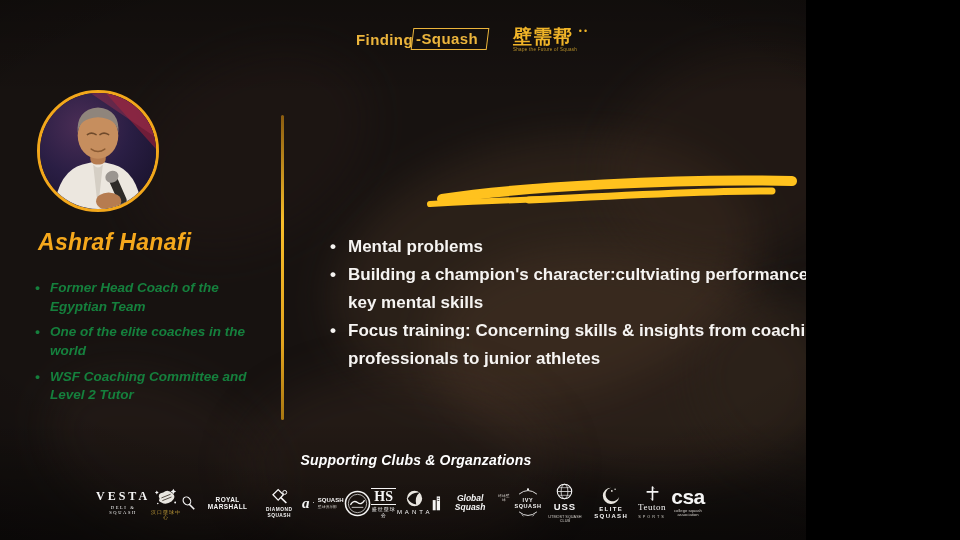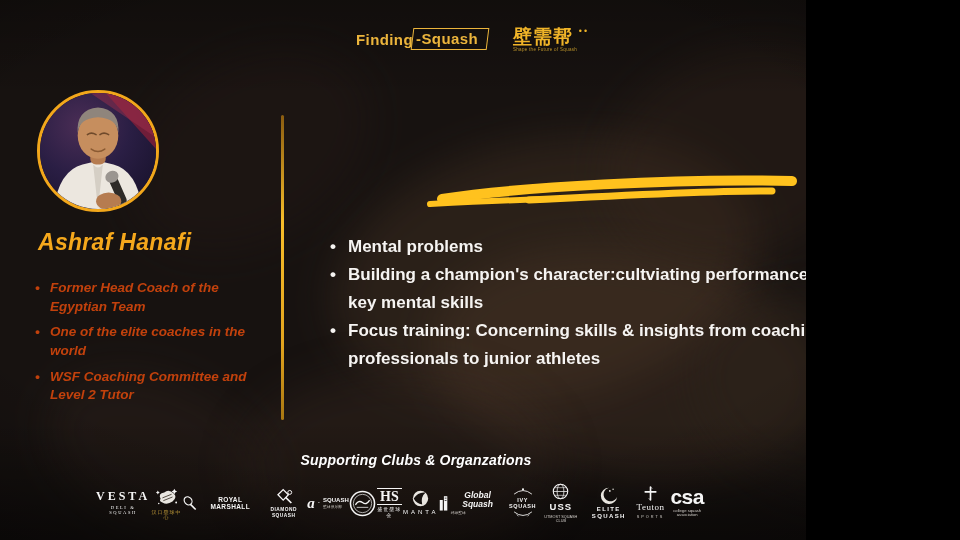--- a/index.html
+++ b/index.html
@@ -31,21 +31,21 @@
   .logo-bixu .cn{color:#f0b428;font-weight:700;font-size:19px;letter-spacing:1px;position:relative;}
   .logo-bixu .dots{position:absolute;right:-12px;top:0;color:#f0b428;font-size:9px;letter-spacing:2px;}
   .logo-bixu .tag{color:#bb932a;font-size:4.5px;margin-top:2px;letter-spacing:.3px;}
 
   
   .avatar-wrap{position:absolute;left:37px;top:90px;width:116px;height:116px;border-radius:50%;
     border:3px solid #f2a71b;overflow:hidden;background:#1b1430;}
   .speaker-name{position:absolute;left:38px;top:229px;font-size:23px;font-style:italic;
     font-weight:700;color:#f5a81c;letter-spacing:.3px;}
   .credentials{position:absolute;left:35px;top:279px;width:242px;margin:0;padding:0;list-style:none;
-    color:#c2410c;font-size:13.5px;font-style:italic;font-weight:600;}
+    color:#15803d;font-size:13.5px;font-style:italic;font-weight:600;}
   .credentials li{position:relative;padding-left:15px;margin-bottom:7px;line-height:1.38;}
   .credentials li::before{content:"\2022";position:absolute;left:0;top:0;}
 
   
   .divider{position:absolute;left:281px;top:115px;width:3px;height:305px;border-radius:2px;
     background:linear-gradient(180deg,#8a5c10 0%,#f7bd2a 35%,#e2a41e 75%,#a87712 100%);}
 
   
   .title{position:absolute;left:310px;top:86px;width:612px;text-align:center;color:#ffffff;
     font-style:italic;font-weight:700;font-size:33px;line-height:1.24;letter-spacing:.2px;}
@@ -234,21 +234,21 @@
     </div>
 
     <div class="sponsor s-global">
       <div class="row">
         <svg width="10" height="16" viewBox="0 0 12 20">
           <rect x="1" y="6" width="4" height="14" fill="#fff"></rect>
           <rect x="6.5" y="1" width="4.5" height="19" fill="#fff"></rect>
           <rect x="7.5" y="3" width="2.5" height="1" fill="#171210"></rect>
           <rect x="7.5" y="6" width="2.5" height="1" fill="#171210"></rect>
         </svg>
-        <div style="display:flex;flex-direction:column;align-items:flex-start;gap:1px;">
+        <div style="display:flex;flex-direction:row;align-items:flex-start;gap:1px;">
           <div class="nm">Global Squash</div>
           <div class="sb">环球壁球</div>
         </div>
       </div>
     </div>
 
     <div class="sponsor s-ivy">
       <svg width="22" height="8" viewBox="0 0 24 9">
         <path d="M2 8 Q12 0 22 8" stroke="#fff" stroke-width="1" fill="none"></path>
         <circle cx="12" cy="2.5" r="1.2" fill="#fff"></circle>

